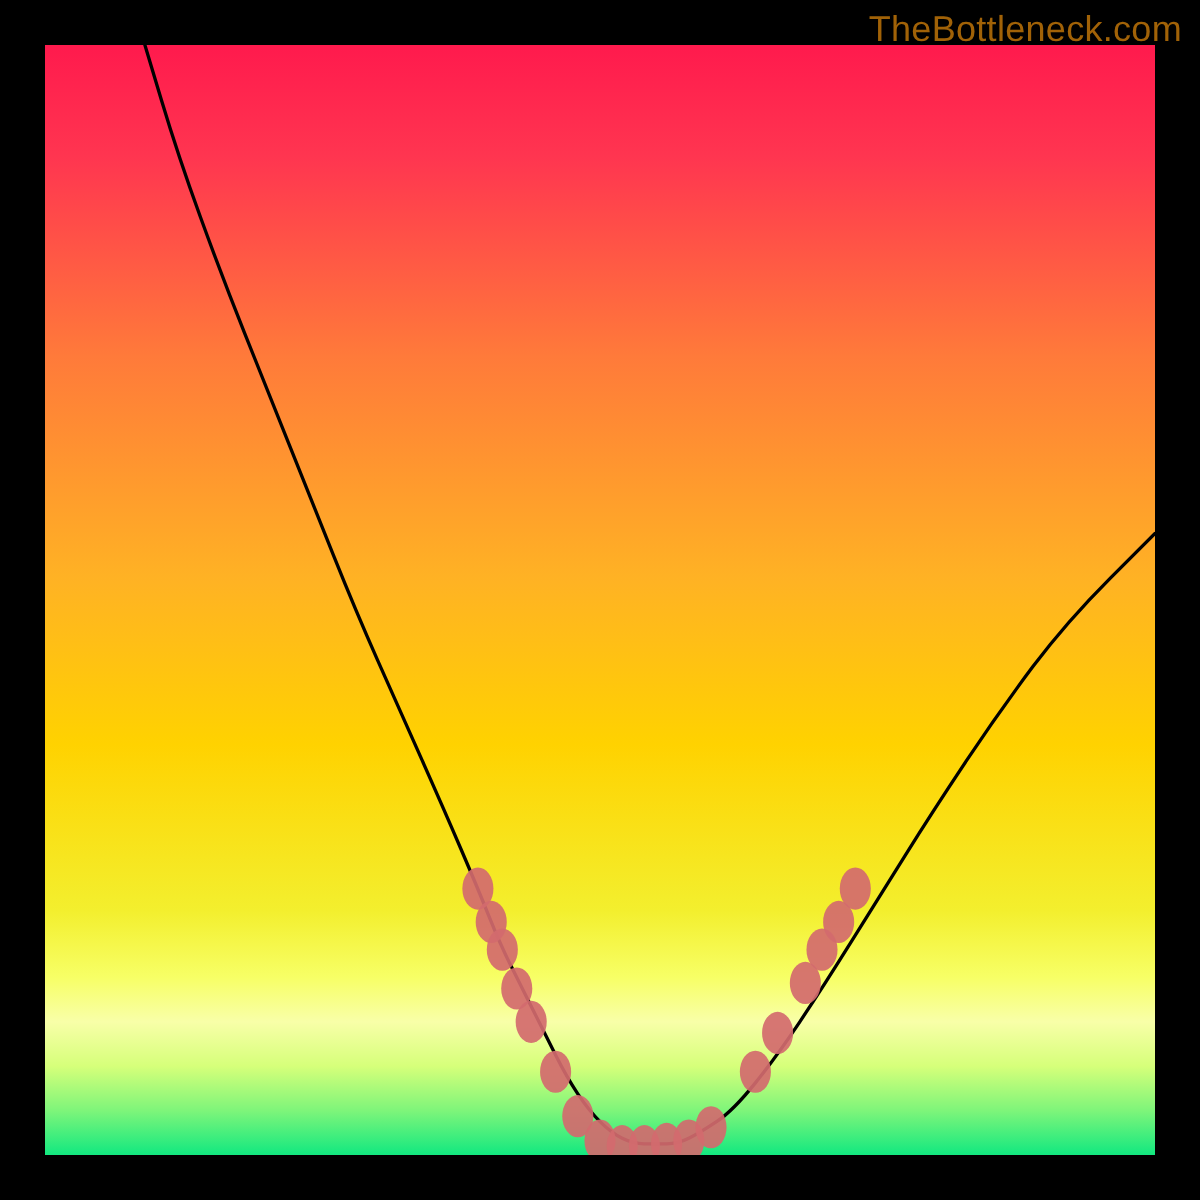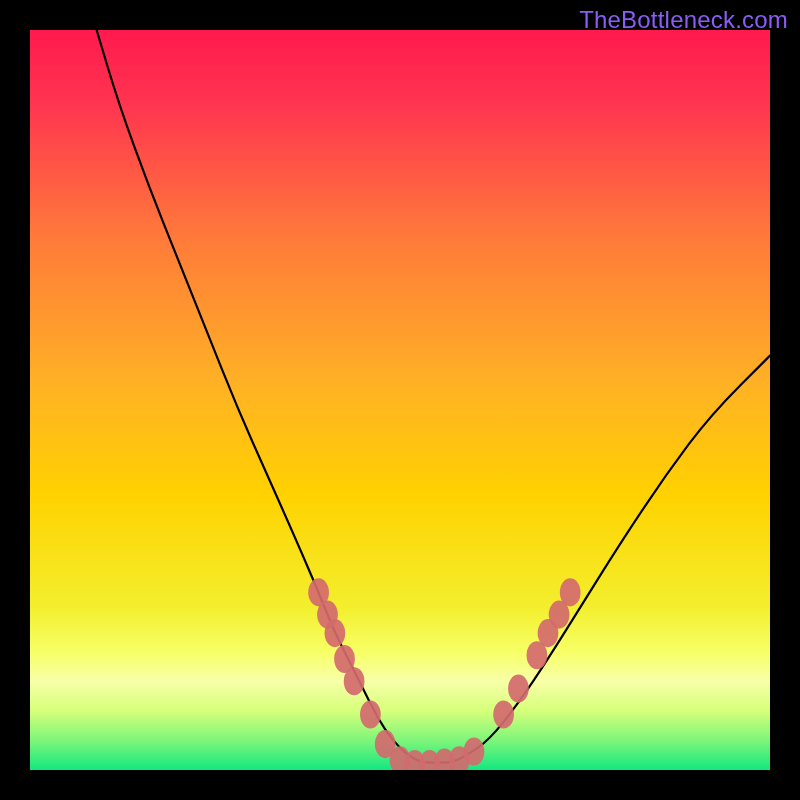--- a/index.html
+++ b/index.html
@@ -15,21 +15,21 @@
     width: 800px;
     height: 800px;
     background: #000;
   }
   .watermark {
     position: absolute;
     top: 6px;
     right: 12px;
     font-family: Arial, Helvetica, sans-serif;
     font-size: 24px;
-    color: #8b5cf6;
+    color: #a16207;
     letter-spacing: 0.2px;
     user-select: none;
   }
   .plot {
     position: absolute;
     left: 30px;
     top: 30px;
     width: 740px;
     height: 740px;
   }

